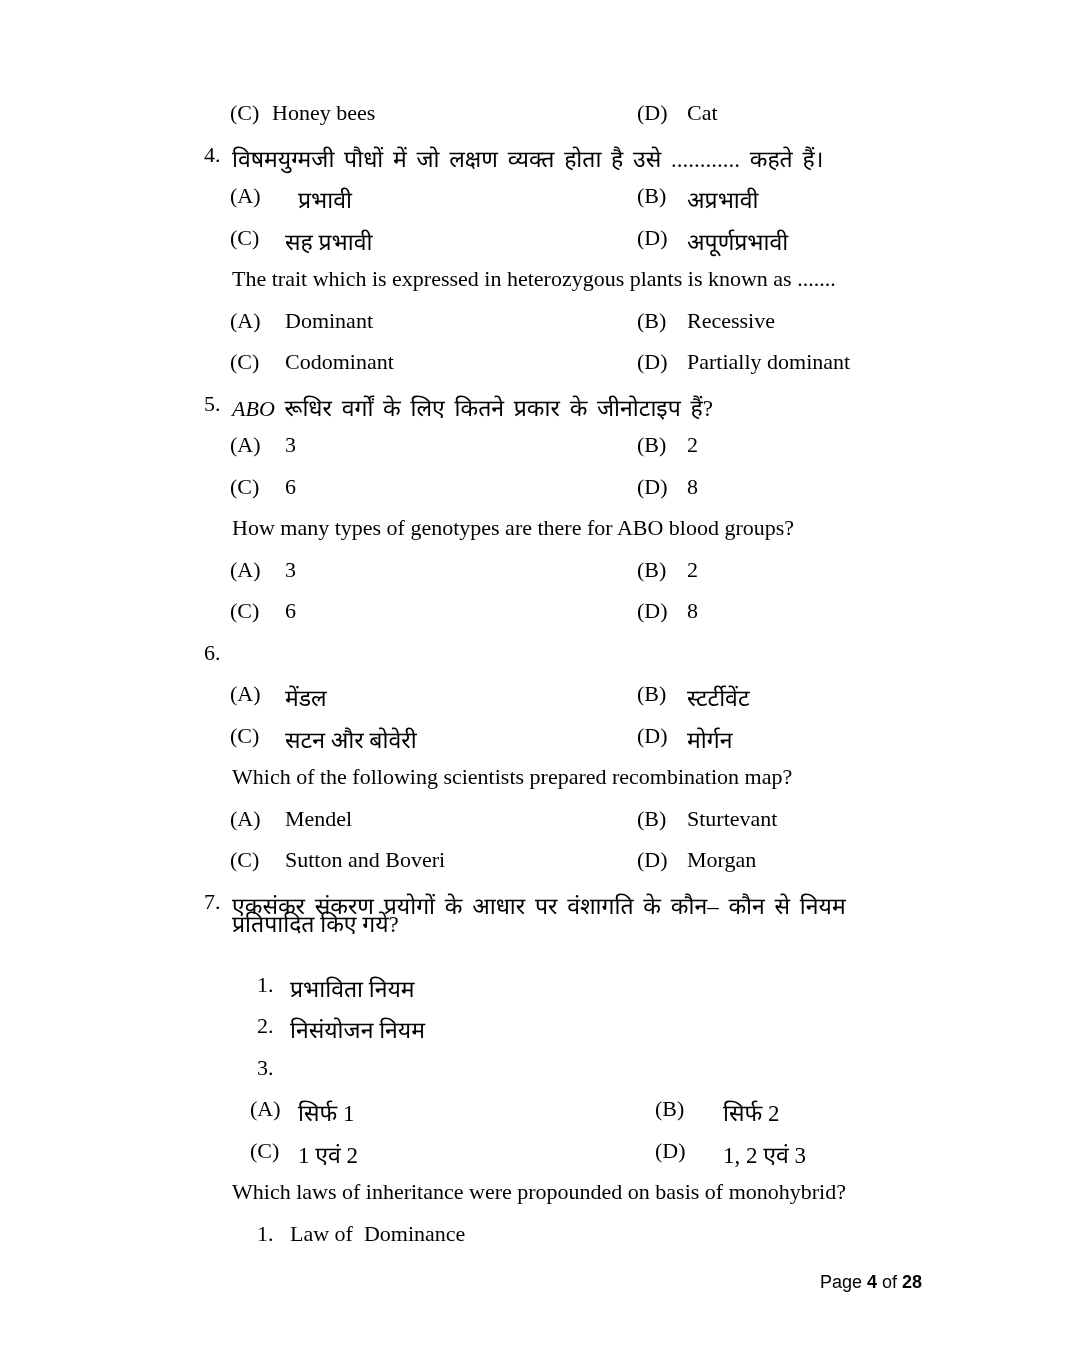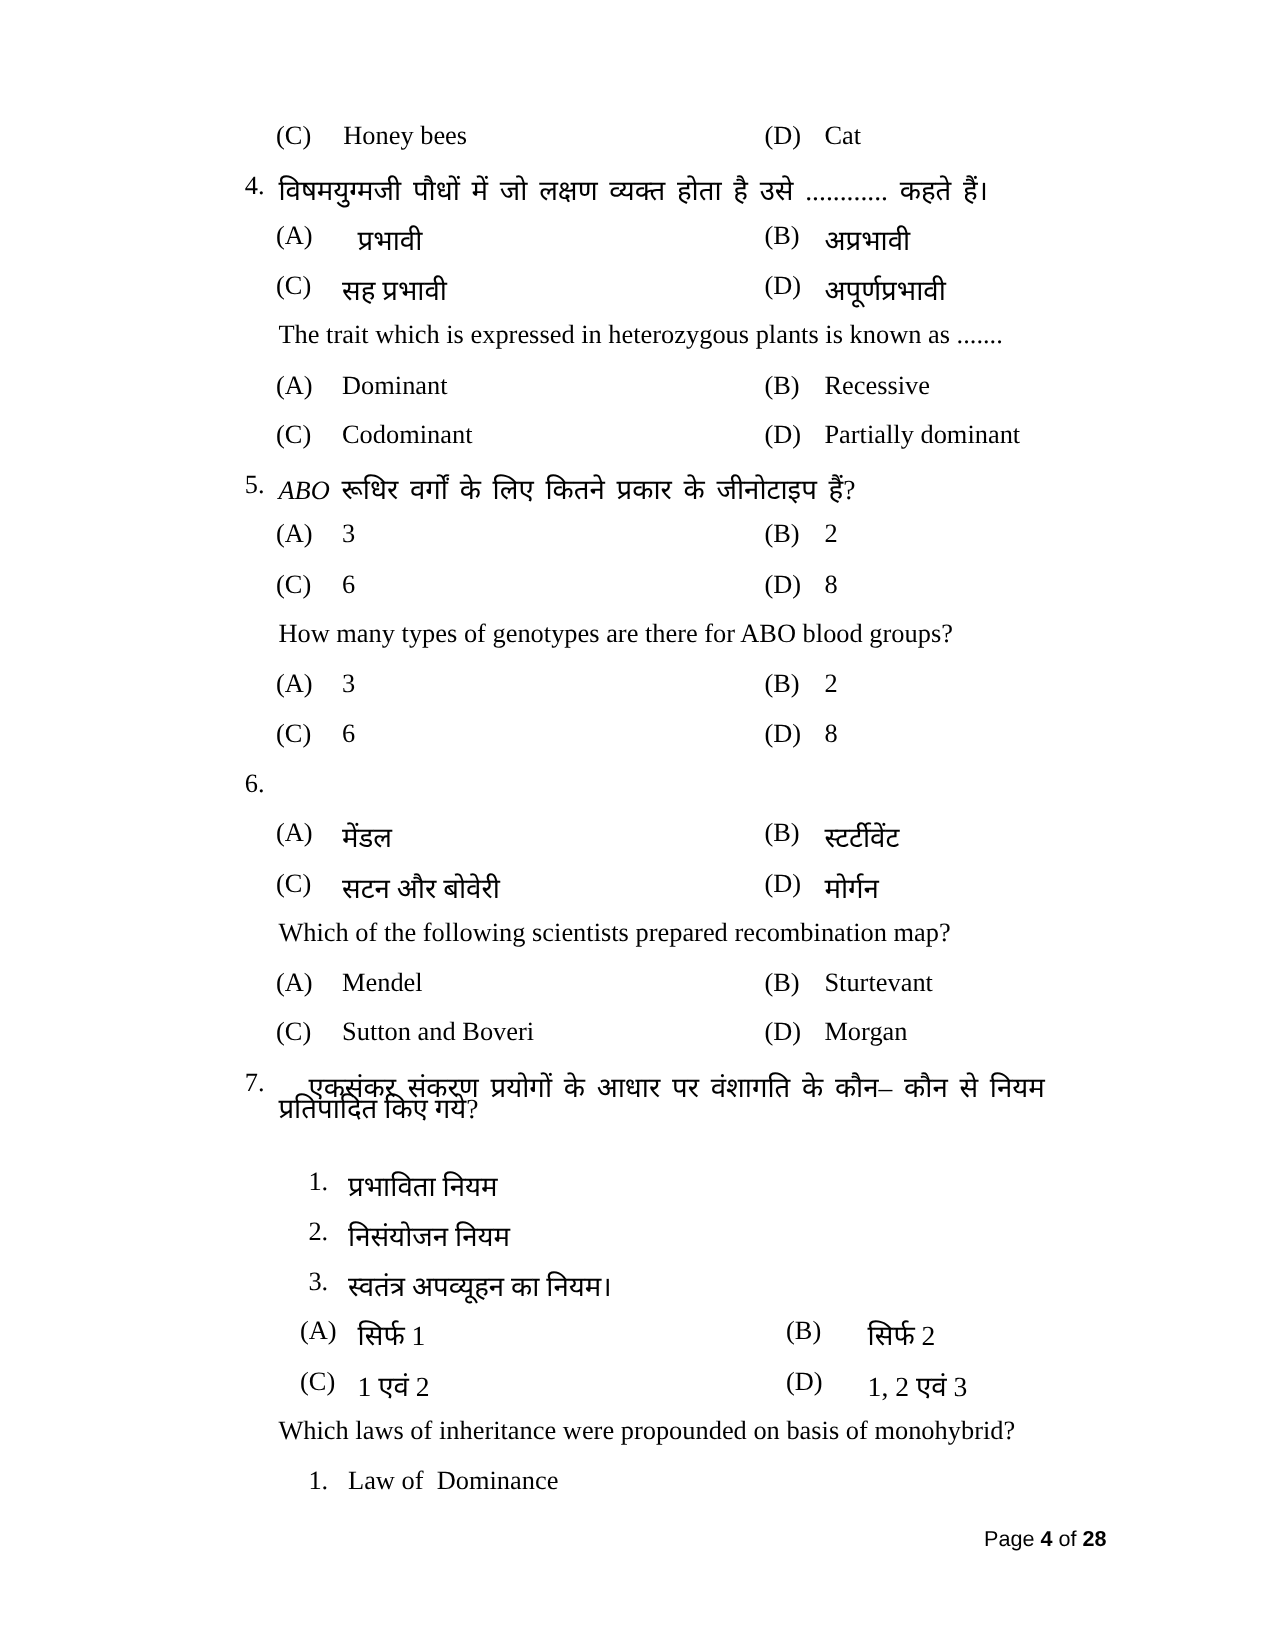--- a/index.html
+++ b/index.html
@@ -29,21 +29,21 @@
   .footer .b{font-weight:bold;}
   i{font-style:italic;}
 </style>
 </head>
 <body>
 
 <div class="page">
   <div id="rows">
       <div class="row" style="top: 100px;">
         <span class="lbl" style="left: 230px;">(C)</span>
-        <span class="en" style="left: 286px; text-align: center;">Honey bees</span>
+        <span class="en" style="left: 272px; text-align: center;">Honey bees</span>
         <span class="lbl" style="left: 637px;">(D)</span>
         <span class="en" style="left: 687px;">Cat</span>
       </div>
       <div class="row" style="top: 141.5px;">
         <span class="lbl" style="left: 204px;">4.</span>
         <span class="hi just" style="left: 232px;">विषमयुग्मजी पौधों में जो लक्षण व्यक्त होता है उसे ............ कहते हैं।</span>
       </div>
       <div class="row" style="top: 183px;">
         <span class="lbl" style="left: 230px;">(A)</span>
         <span class="hi" style="left: 298px;">प्रभावी</span>
@@ -127,36 +127,35 @@
         <span class="en" style="left: 687px;">Sturtevant</span>
       </div>
       <div class="row" style="top: 847px;">
         <span class="lbl" style="left: 230px;">(C)</span>
         <span class="en" style="left: 285px;">Sutton and Boveri</span>
         <span class="lbl" style="left: 637px;">(D)</span>
         <span class="en" style="left: 687px;">Morgan</span>
       </div>
       <div class="row" style="top: 888.5px;">
         <span class="lbl" style="left: 204px;">7.</span>
-        <span class="hi just" style="left: 232px; margin-left: 25px;">एकसंकर संकरण प्रयोगों के आधार पर वंशागति के कौन– कौन से नियम</span>
+        <span class="hi just" style="left: 232px;">एकसंकर संकरण प्रयोगों के आधार पर वंशागति के कौन– कौन से नियम</span>
       </div>
       <div class="row" style="top: 907px;">
         <span class="hi" style="left: 232px;">प्रतिपादित किए गये?</span>
       </div>
       <div class="row" style="top: 971.5px;">
         <span class="lbl" style="left: 257px;">1.</span>
         <span class="hi" style="left: 290px;">प्रभाविता नियम</span>
       </div>
       <div class="row" style="top: 1013px;">
         <span class="lbl" style="left: 257px;">2.</span>
         <span class="hi" style="left: 290px;">निसंयोजन नियम</span>
       </div>
       <div class="row" style="top: 1054.5px;">
         <span class="lbl" style="left: 257px;">3.</span>
-        <span class="hi" style="left: 290px;">स्वतंत्र अपव्यूहन का नियम।</span>
       </div>
       <div class="row" style="top: 1096px;">
         <span class="lbl" style="left: 250px;">(A)</span>
         <span class="hi" style="left: 298px;">सिर्फ 1</span>
         <span class="lbl" style="left: 655px;">(B)</span>
         <span class="hi" style="left: 723px;">सिर्फ 2</span>
       </div>
       <div class="row" style="top: 1137.5px;">
         <span class="lbl" style="left: 250px;">(C)</span>
         <span class="hi" style="left: 298px;">1 एवं 2</span>

